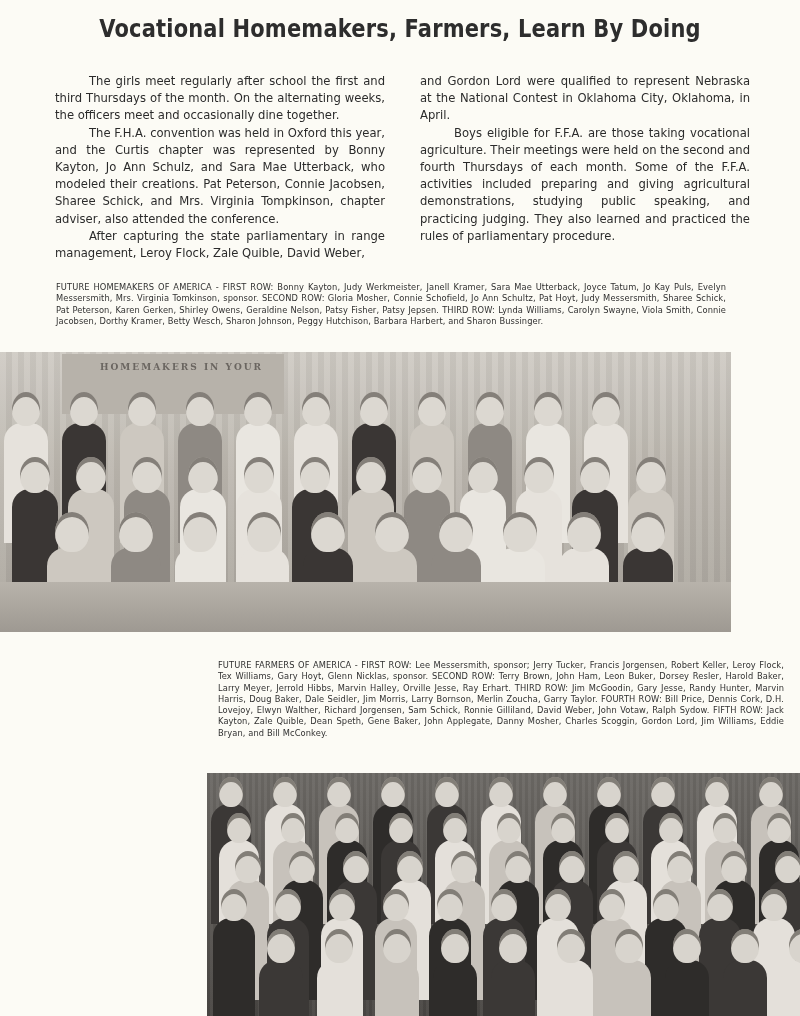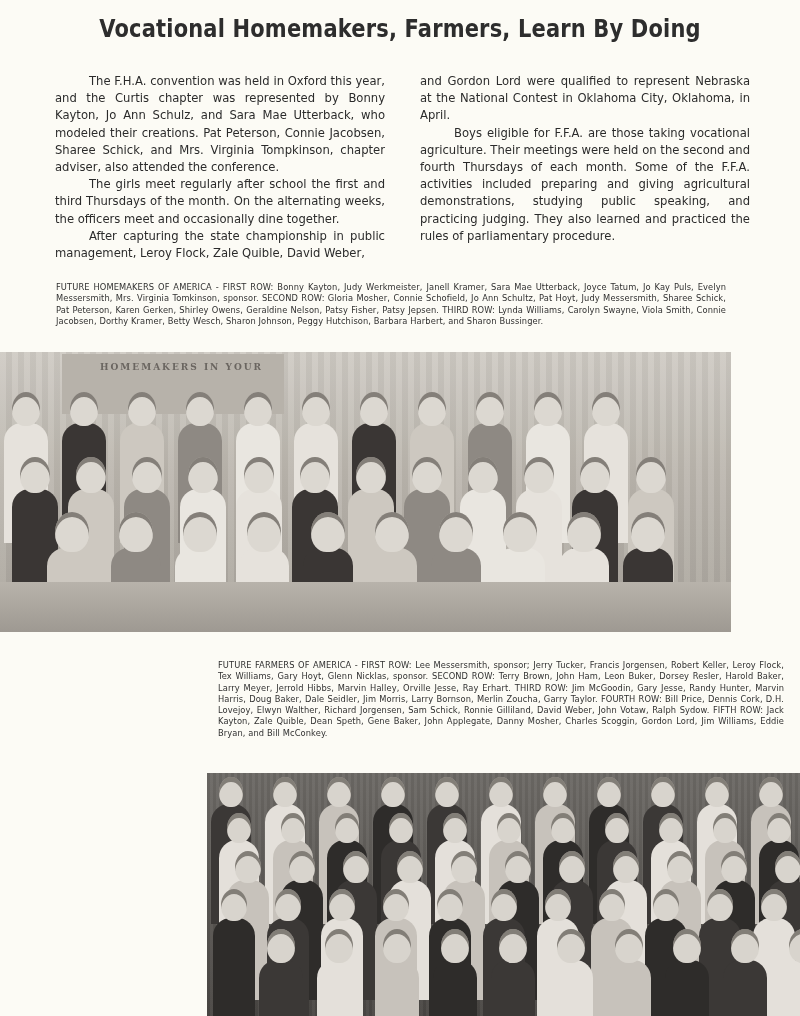--- a/index.html
+++ b/index.html
@@ -57,23 +57,23 @@
     position: absolute; left: 0; top: 230px; width: 731px; height: 50px;
     background: linear-gradient(180deg, #b8b3ab, #9e9992);
   }
 </style>
 </head>
 <body>
 
 <div class="title">Vocational Homemakers, Farmers, Learn By Doing</div>
 
 <div class="col col-left">
+  <p class="indent">The girls meet regularly after school the first and third Thursdays of the month. On the alternating weeks, the officers meet and occasionally dine together.</p>
   <p class="indent">The F.H.A. convention was held in Oxford this year, and the Curtis chapter was represented by Bonny Kayton, Jo Ann Schulz, and Sara Mae Utterback, who modeled their creations. Pat Peterson, Connie Jacobsen, Sharee Schick, and Mrs. Virginia Tompkinson, chapter adviser, also attended the conference.</p>
-  <p class="indent">The girls meet regularly after school the first and third Thursdays of the month. On the alternating weeks, the officers meet and occasionally dine together.</p>
-  <p class="indent">After capturing the state championship in public management, Leroy Flock, Zale Quible, David Weber,</p>
+  <p class="indent">After capturing the state parliamentary in range management, Leroy Flock, Zale Quible, David Weber,</p>
 </div>
 
 <div class="col col-right">
   <p>and Gordon Lord were qualified to represent Nebraska at the National Contest in Oklahoma City, Oklahoma, in April.</p>
   <p class="indent">Boys eligible for F.F.A. are those taking vocational agriculture. Their meetings were held on the second and fourth Thursdays of each month. Some of the F.F.A. activities included preparing and giving agricultural demonstrations, studying public speaking, and practicing judging. They also learned and practiced the rules of parliamentary procedure.</p>
 </div>
 
 <div class="caption cap-fha">FUTURE HOMEMAKERS OF AMERICA - FIRST ROW: Bonny Kayton, Judy Werkmeister, Janell Kramer, Sara Mae Utterback, Joyce Tatum, Jo Kay Puls, Evelyn Messersmith, Mrs. Virginia Tomkinson, sponsor. SECOND ROW: Gloria Mosher, Connie Schofield, Jo Ann Schultz, Pat Hoyt, Judy Messersmith, Sharee Schick, Pat Peterson, Karen Gerken, Shirley Owens, Geraldine Nelson, Patsy Fisher, Patsy Jepsen. THIRD ROW: Lynda Williams, Carolyn Swayne, Viola Smith, Connie Jacobsen, Dorthy Kramer, Betty Wesch, Sharon Johnson, Peggy Hutchison, Barbara Harbert, and Sharon Bussinger.</div>
 
 <div class="photo photo-fha">

